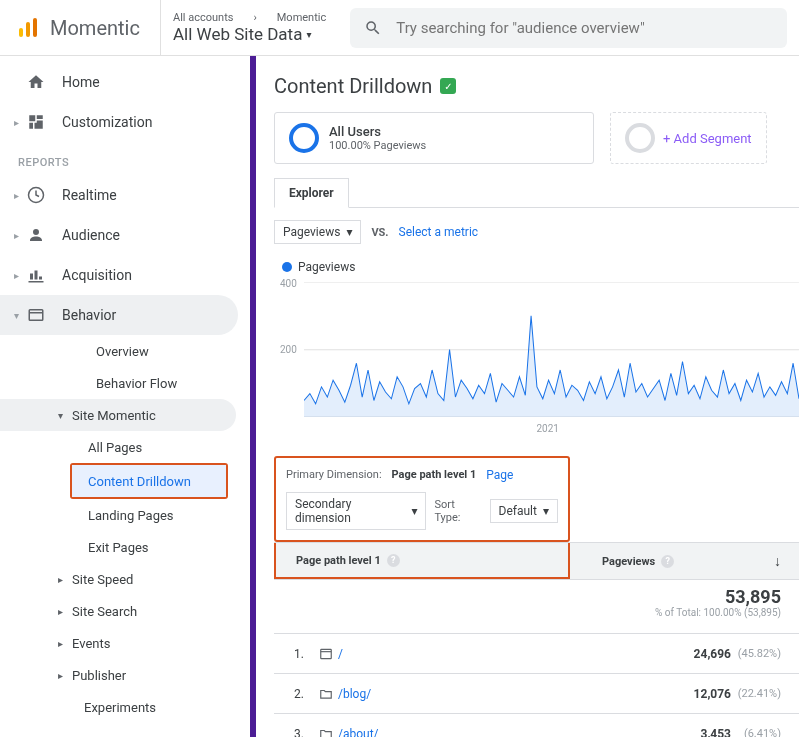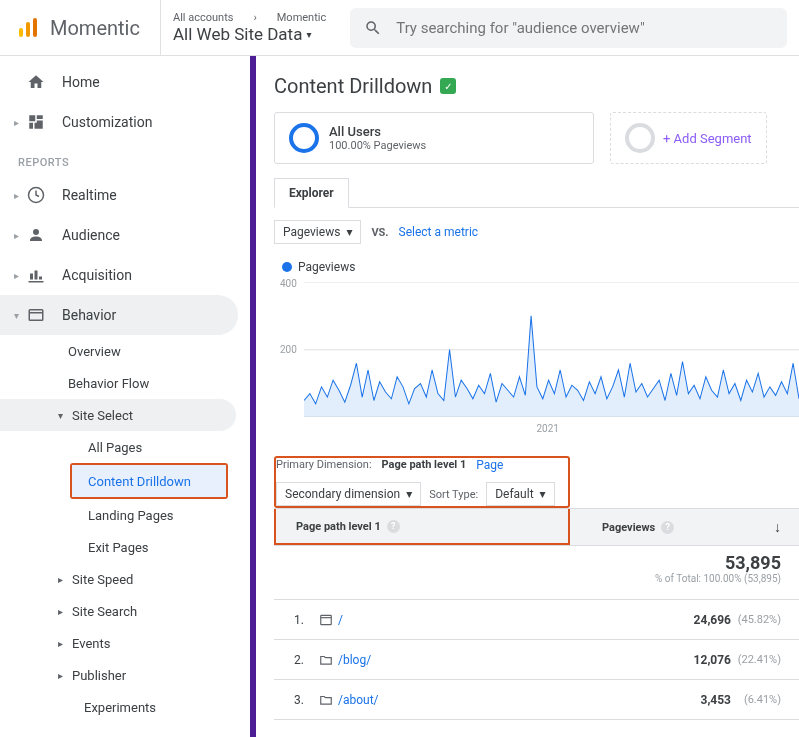--- a/index.html
+++ b/index.html
@@ -19,21 +19,21 @@
 
 
 .layout { display: flex; height: calc(100% - 56px); }
 .sidebar { width: 256px; border-right: 6px solid #4c1d95; overflow: hidden; padding-top: 6px; }
 .nav-item { display: flex; align-items: center; height: 40px; padding: 0 14px; cursor: pointer; color: #3c4043; }
 .nav-item .expand { width: 8px; color: #9aa0a6; font-size: 10px; margin-right: 4px; }
 .nav-item .nav-icon { width: 20px; height: 20px; margin-right: 16px; display: flex; align-items: center; justify-content: center; }
 .nav-item .nav-label { font-size: 14px; }
 .reports-header { font-size: 11px; color: #9aa0a6; font-weight: 500; letter-spacing: 0.5px; padding: 14px 18px 6px; }
 .nav-item.active { background: #eef0f2; border-radius: 0 20px 20px 0; margin-right: 12px; }
-.sub-item { display: flex; align-items: center; height: 32px; padding-left: 68px; font-size: 13px; color: #3c4043; cursor: pointer; }
+.sub-item { display: flex; align-items: center; height: 32px; padding-left: 96px; font-size: 13px; color: #3c4043; cursor: pointer; }
 .sub-group-item { display: flex; align-items: center; height: 32px; padding-left: 72px; font-size: 13px; position: relative; cursor: pointer; }
 .sub-group-item .caret { position: absolute; left: 58px; font-size: 10px; color: #5f6368; }
 .sub-leaf { height: 32px; display: flex; align-items: center; padding-left: 88px; font-size: 13px; cursor: pointer; }
 .sub-leaf.selected { background: #e8f0fe; color: #1a73e8; }
 .highlight-box { border: 2px solid #d9531e; border-radius: 3px; margin: 0 22px 0 70px; }
 .highlight-box .sub-leaf { padding-left: 16px; }
 .site-content-active { background: #eef0f2; border-radius: 0 16px 16px 0; margin-right: 14px; }
 
 
 .main { flex: 1; overflow: hidden; padding: 18px 0 0 18px; }
@@ -57,21 +57,21 @@
 .link-blue { color: #1a73e8; font-size: 12px; cursor: pointer; }
 
 .legend { display: flex; align-items: center; gap: 6px; padding: 4px 0 8px 8px; font-size: 12px; }
 .legend-dot { width: 10px; height: 10px; background: #1a73e8; border-radius: 50%; }
 
 .chart-area { position: relative; height: 152px; }
 .y-label { position: absolute; font-size: 10px; color: #9aa0a6; left: 6px; }
 .chart-svg { position: absolute; left: 30px; right: 0; top: 0; bottom: 18px; }
 .x-label { position: absolute; bottom: 0; left: 50%; font-size: 10px; color: #9aa0a6; }
 
-.dimension-box { border: 2px solid #d9531e; border-radius: 3px; margin: 22px 0 0 0; width: 296px; }
+.dimension-box { border: 2px solid #d9531e; border-radius: 3px; margin: 22px 0 0 0; width: 296px; padding: 10px; }
 .prim-dim-row { font-size: 11px; color: #5f6368; display: flex; gap: 10px; margin-bottom: 10px; }
 .prim-dim-row .bold { font-weight: 700; color: #3c4043; }
 .dim-controls { display: flex; gap: 8px; align-items: center; }
 
 .table-wrap { margin-top: 0; }
 .table-header { display: flex; background: #f1f3f4; border-top: 1px solid #dadce0; border-bottom: 1px solid #dadce0; height: 38px; align-items: center; font-size: 11px; font-weight: 700; }
 .col-path { width: 328px; padding-left: 20px; display: flex; align-items: center; gap: 6px; }
 .col-pv { flex: 1; padding-right: 18px; display: flex; align-items: center; justify-content: flex-start; gap: 6px; }
 .sort-arrow { margin-left: auto; font-size: 14px; }
 .help-circle { width: 13px; height: 13px; border-radius: 50%; background: #dadce0; color: #fff; font-size: 9px; display: inline-flex; align-items: center; justify-content: center; }
@@ -180,21 +180,21 @@
             <rect x="3" y="5" width="18" height="14" rx="1" fill="none" stroke="#5f6368" stroke-width="2"></rect>
             <line x1="3" y1="9" x2="21" y2="9" stroke="#5f6368" stroke-width="2"></line>
           </svg>
         </span>
       <span class="nav-label">Behavior</span>
     </div>
     <div class="sub-item">Overview</div>
     <div class="sub-item">Behavior Flow</div>
     <div class="sub-group-item site-content-active">
       <span class="caret">▾</span>
-      <span>Site Select</span>
+      <span>Site Momentic</span>
     </div>
     <div class="sub-leaf">All Pages</div>
     <div class="highlight-box">
       <div class="sub-leaf selected">Content Drilldown</div>
     </div>
     <div class="sub-leaf">Landing Pages</div>
     <div class="sub-leaf">Exit Pages</div>
     <div class="sub-group-item">
         <span class="caret">▸</span>
         <span>Site Speed</span>

